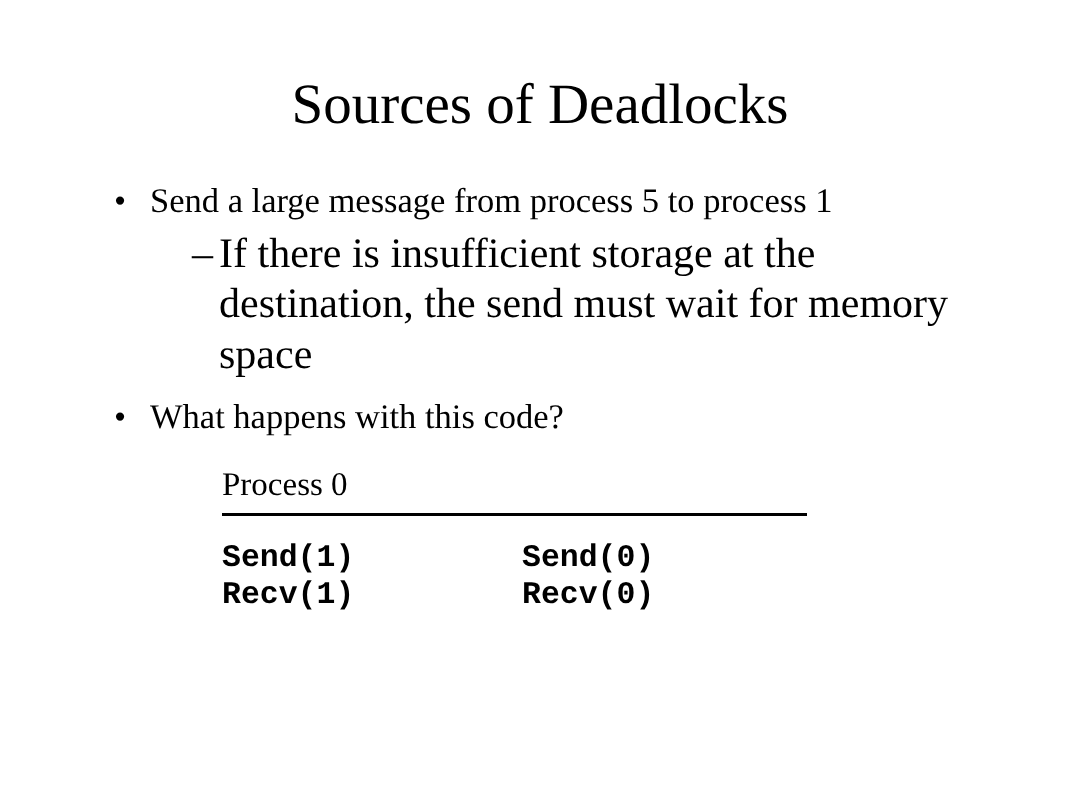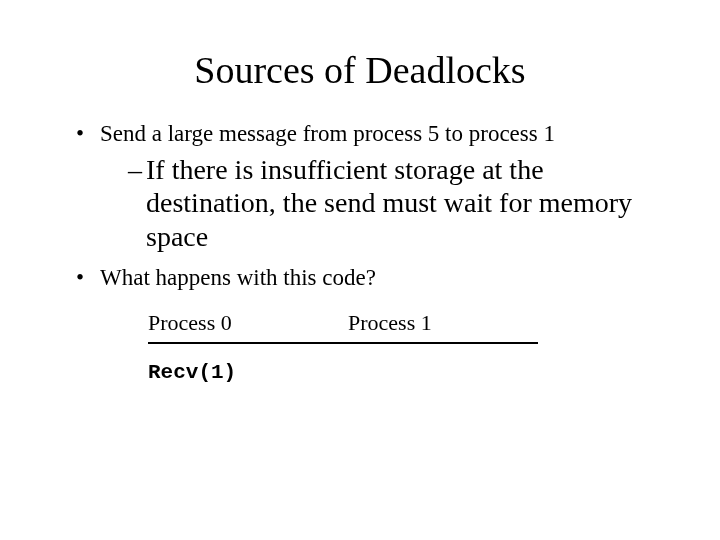--- a/index.html
+++ b/index.html
@@ -103,24 +103,28 @@
       </ul>
     </li>
     <li>
       <span>What happens with this code?</span>
     </li>
   </ul>
 
   <div class="code-table">
     <div class="code-row">
       <div class="code-col code-header">Process 0</div>
-      <div class="code-col code-header">Process 1</div>
     </div>
     <div class="hr"></div>
     <div class="code-row">
       <div class="code-col mono">
+        <div>Send(1)</div>
         <div>Recv(1)</div>
+      </div>
+      <div class="code-col mono">
+        <div>Send(0)</div>
+        <div>Recv(0)</div>
       </div>
     </div>
   </div>
 
 
 </div>
 
 </body></html>

